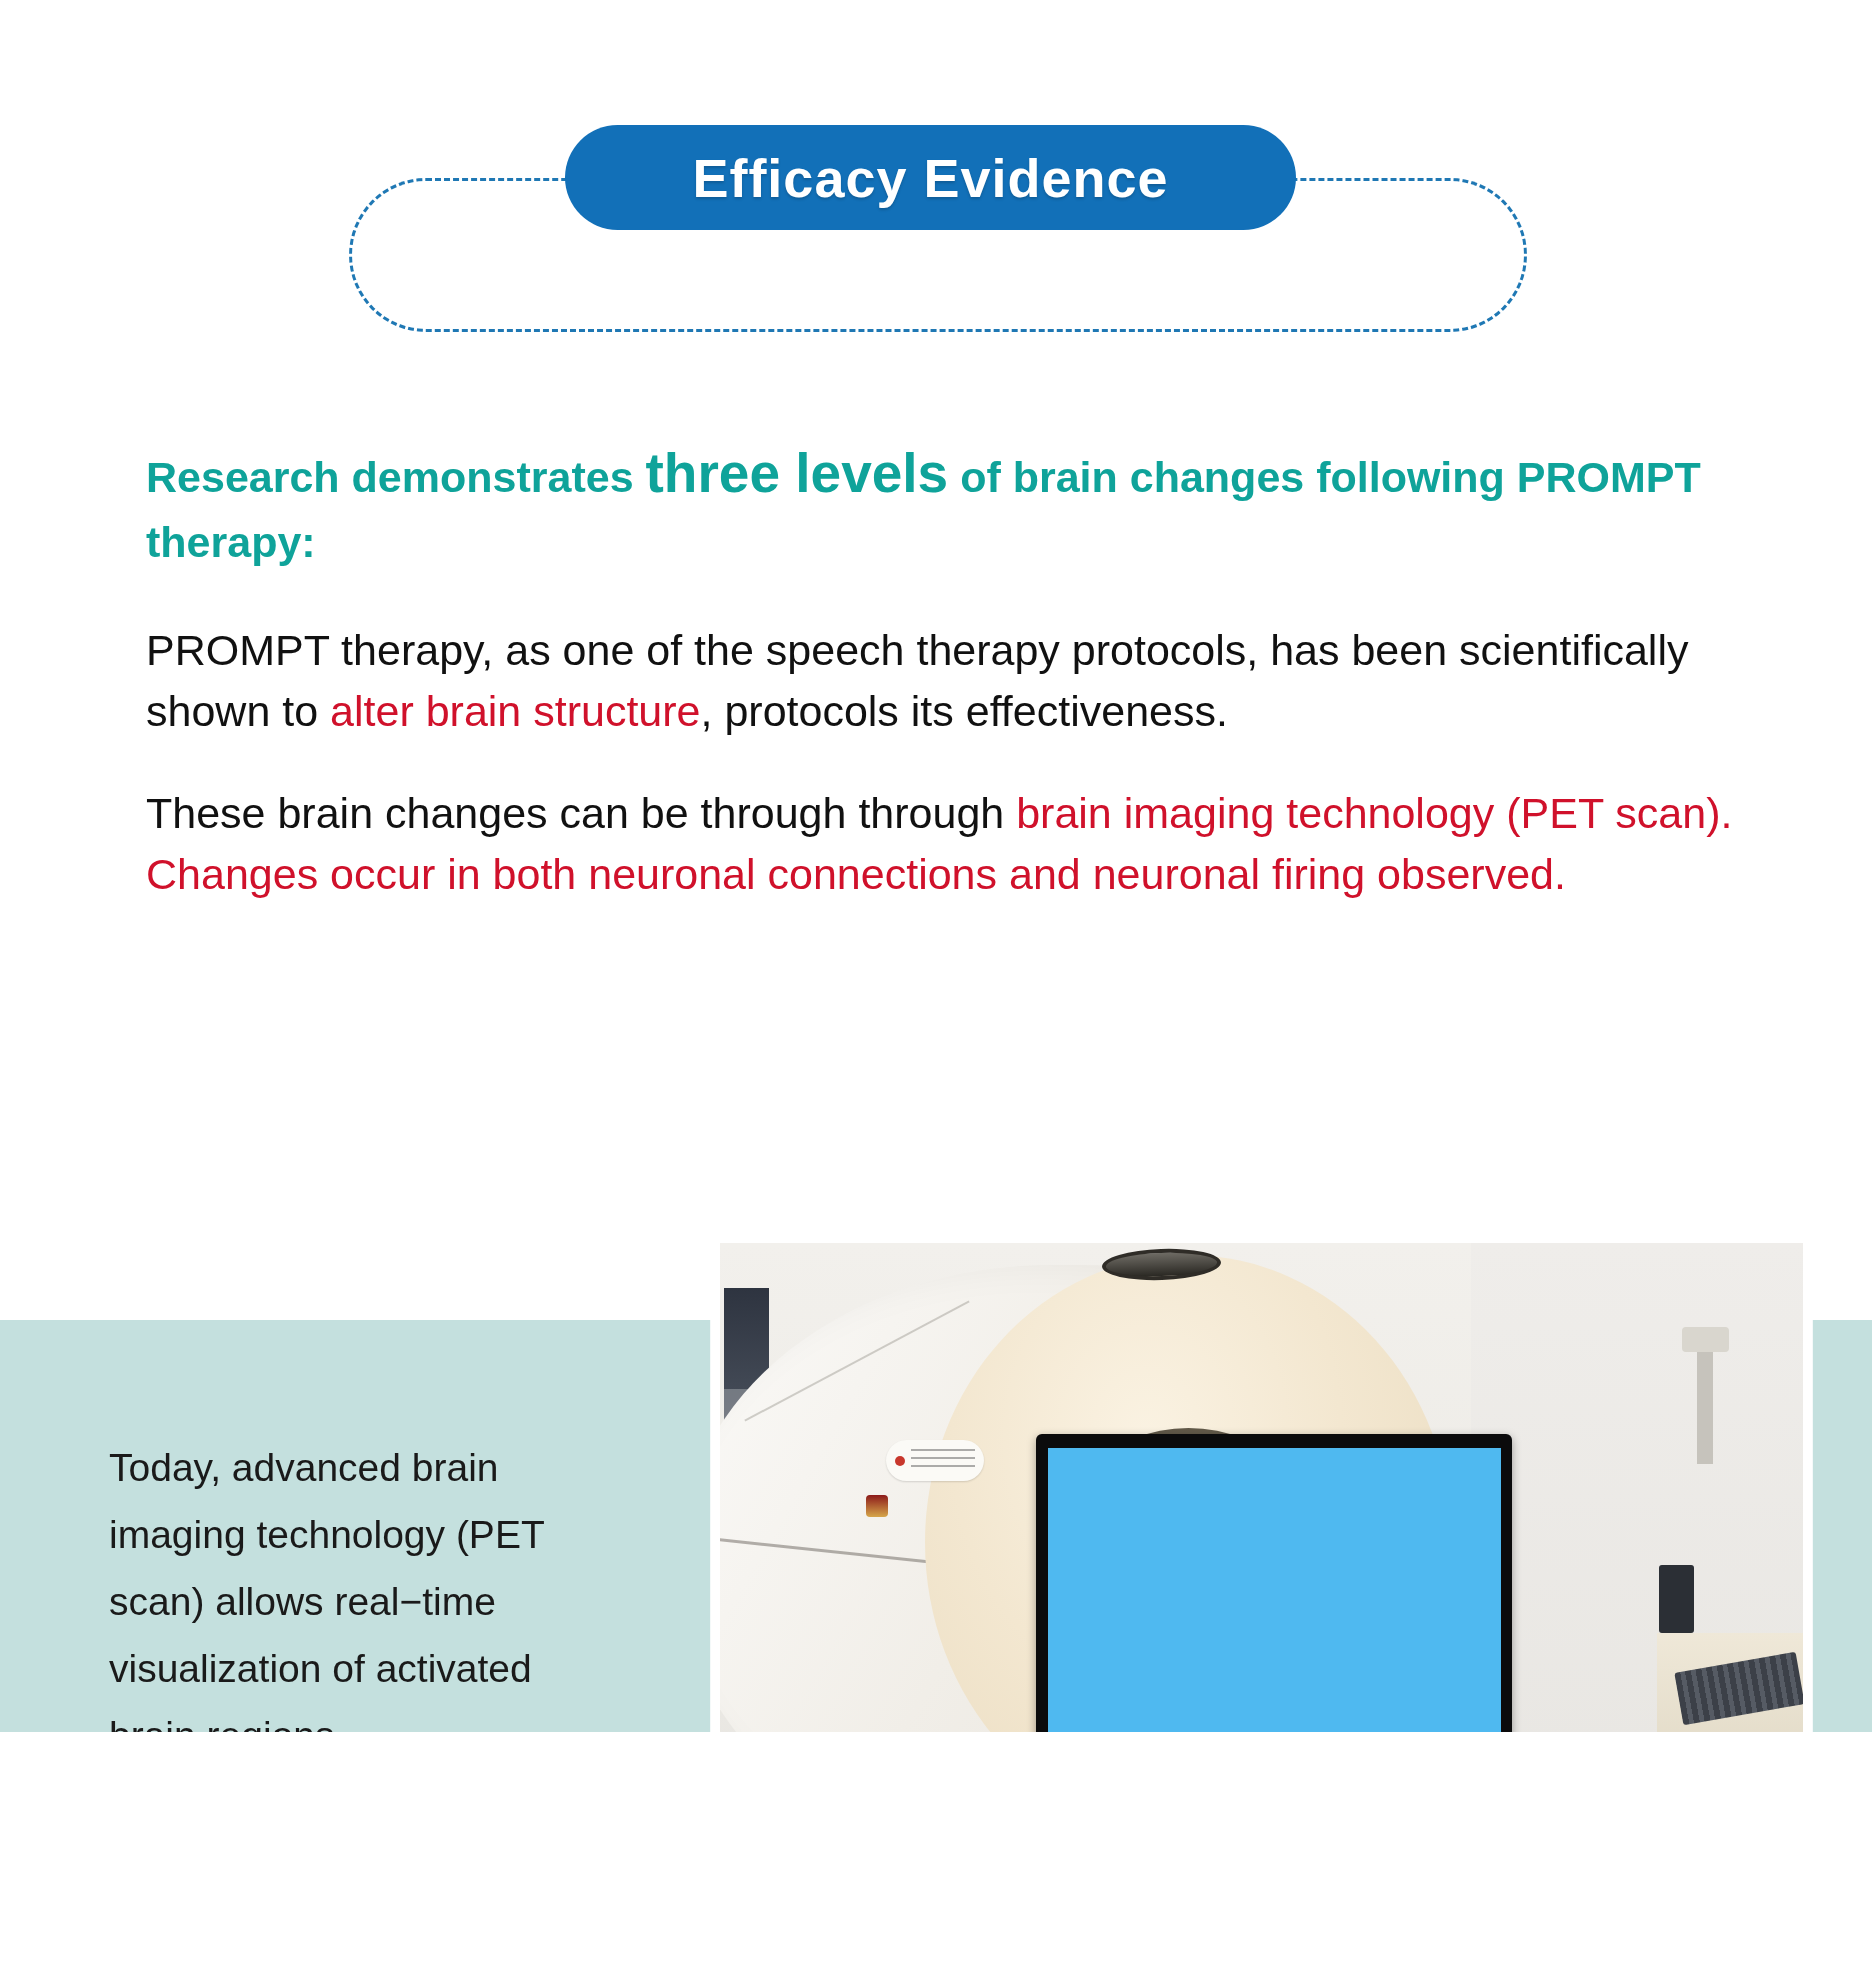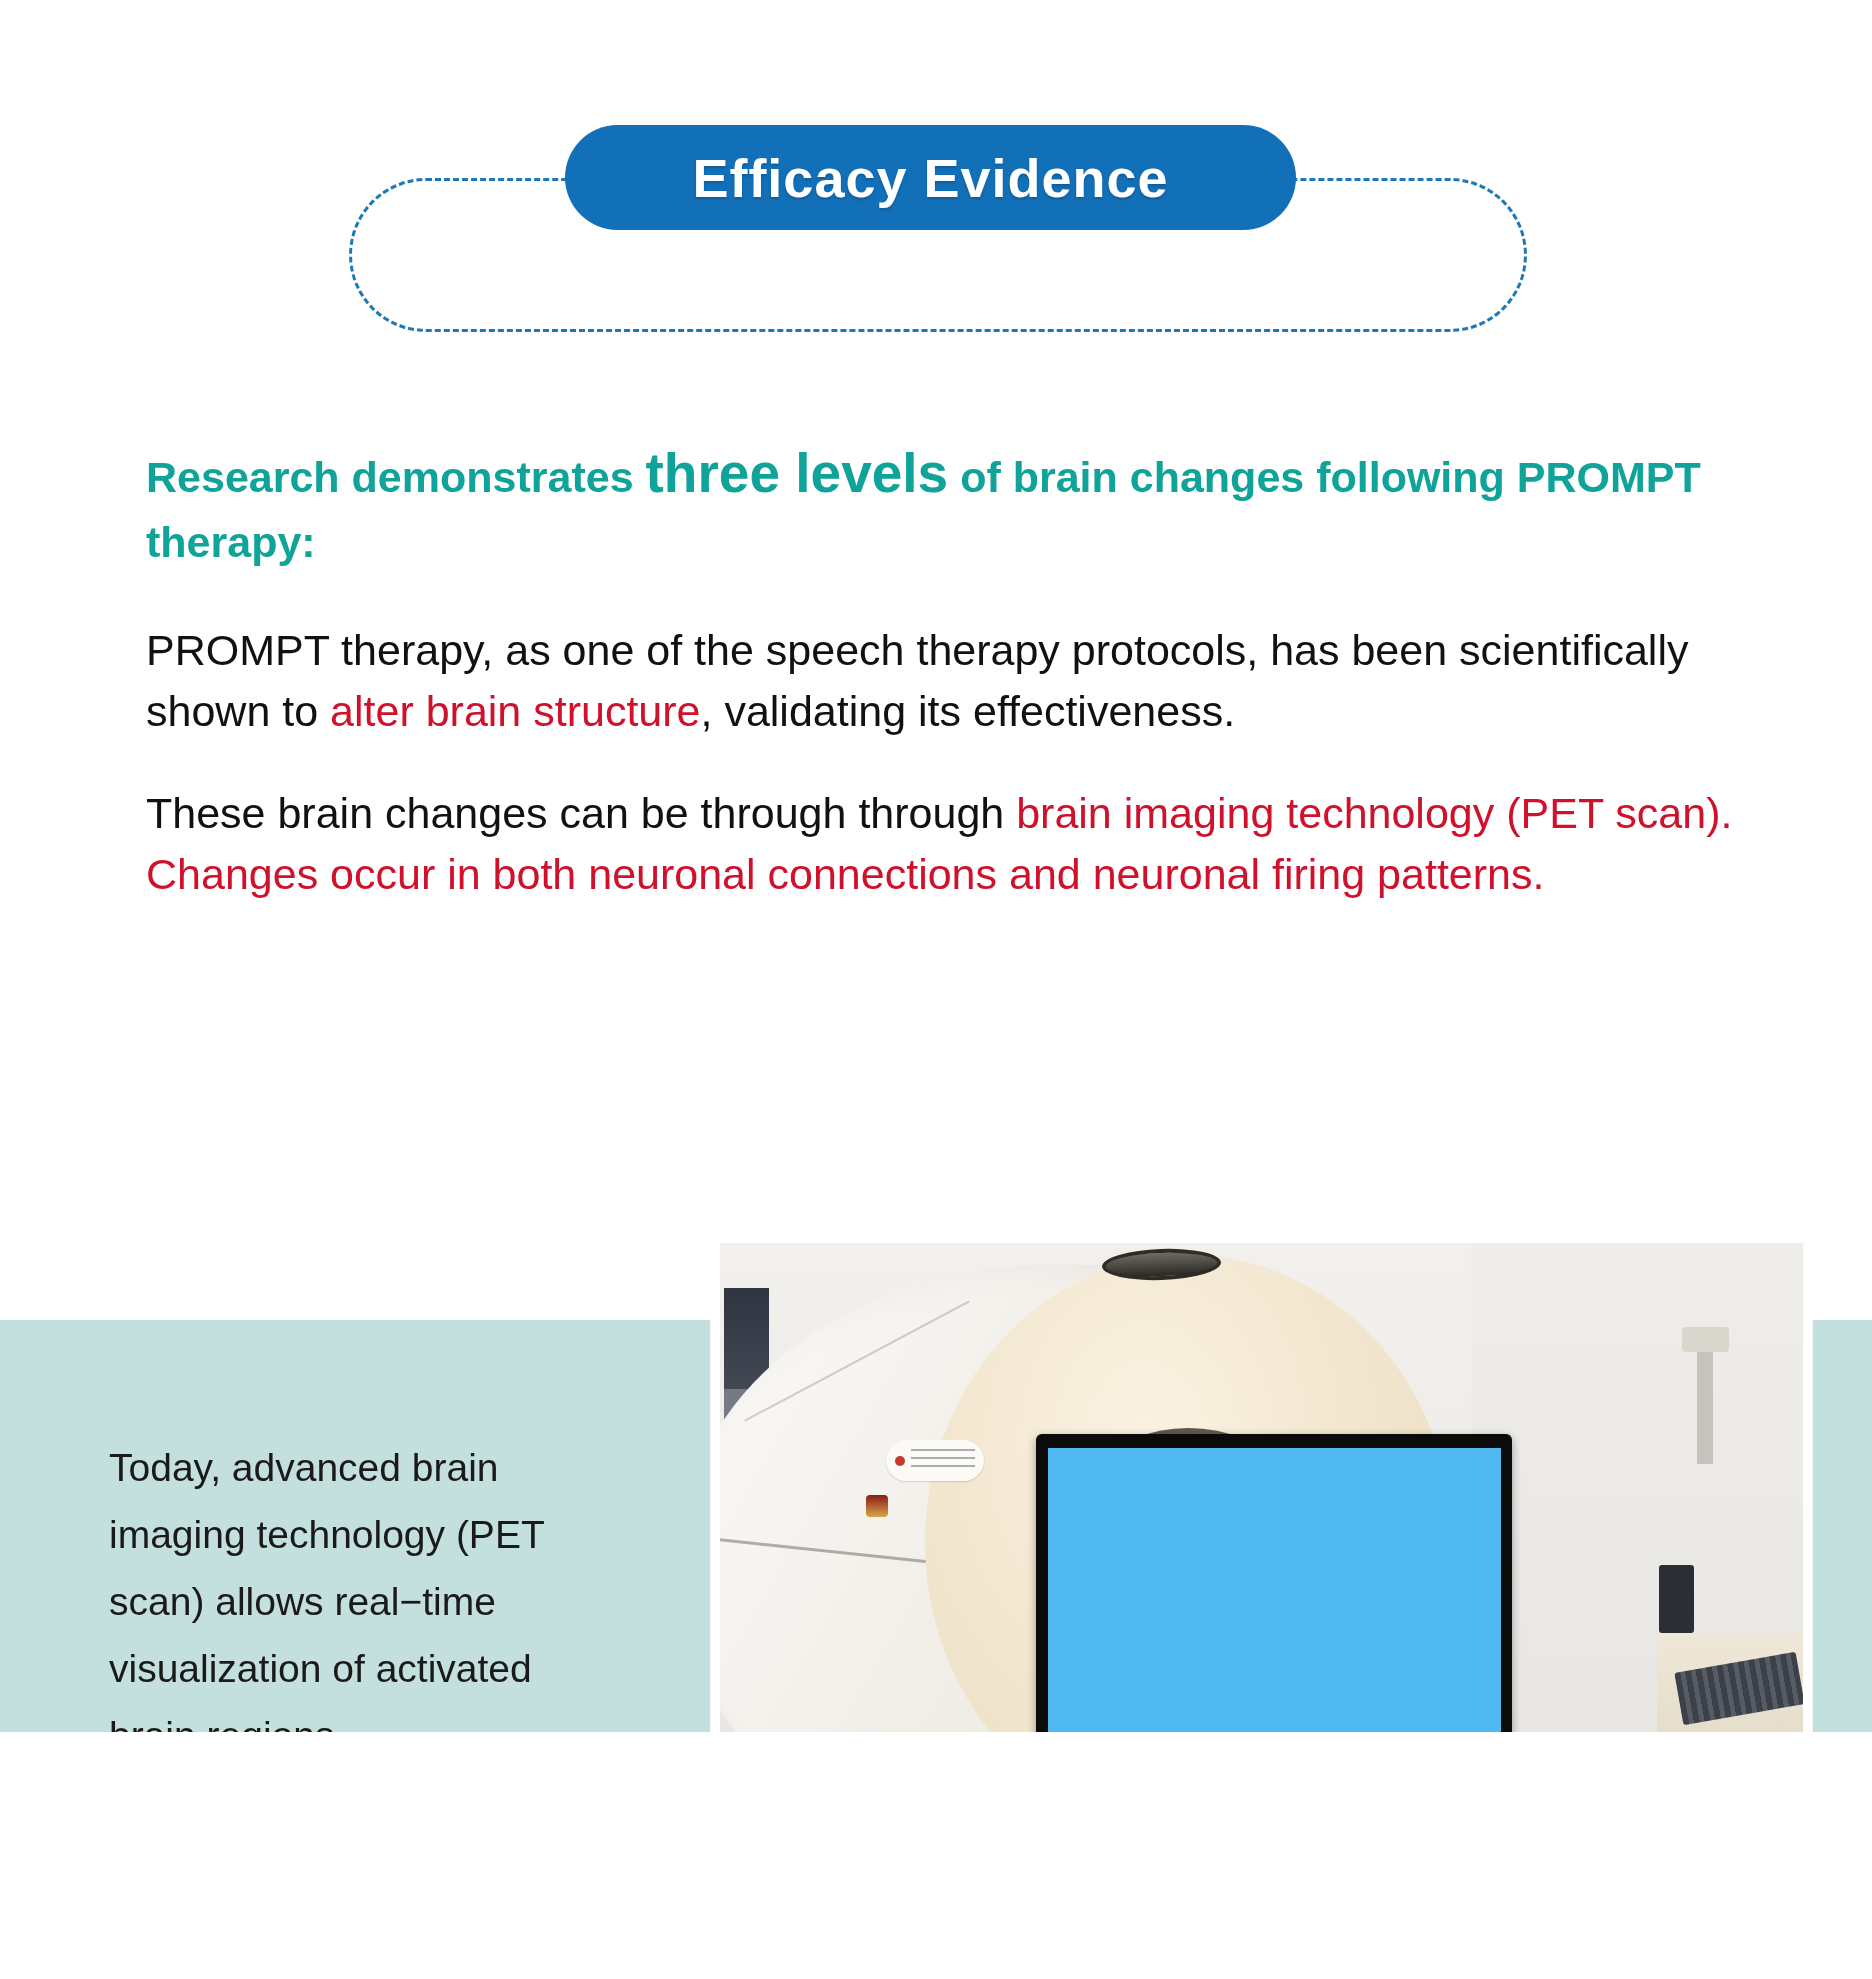--- a/index.html
+++ b/index.html
@@ -498,25 +498,25 @@
     <div class="badge">Efficacy Evidence</div>
   </div>
 
   <div class="body-text">
 
     <p class="para lead">
       <span>Research demonstrates </span><span class="big">three levels</span><span> of brain changes following PROMPT therapy:</span>
     </p>
 
     <p class="para">
-      <span>PROMPT therapy, as one of the speech therapy protocols, has been scientifically shown to </span><span class="red">alter brain structure</span><span>, validating its effectiveness.</span>
+      <span>PROMPT therapy, as one of the speech therapy protocols, has been scientifically shown to </span><span class="red">alter brain structure</span><span>, protocols its effectiveness.</span>
     </p>
 
     <p class="para">
-      <span>These brain changes can be through through </span><span class="red-strong">brain imaging technology (PET scan). Changes occur in both neuronal connections and neuronal firing patterns.</span>
+      <span>These brain changes can be through through </span><span class="red-strong">brain imaging technology (PET scan). Changes occur in both neuronal connections and neuronal firing observed.</span>
     </p>
 
   </div>
 
   <div class="teal-band"></div>
 
   <div class="teal-text">Today, advanced brain imaging technology (PET scan) allows real−time visualization of activated brain regions.</div>
 
   <div class="photo">
 

